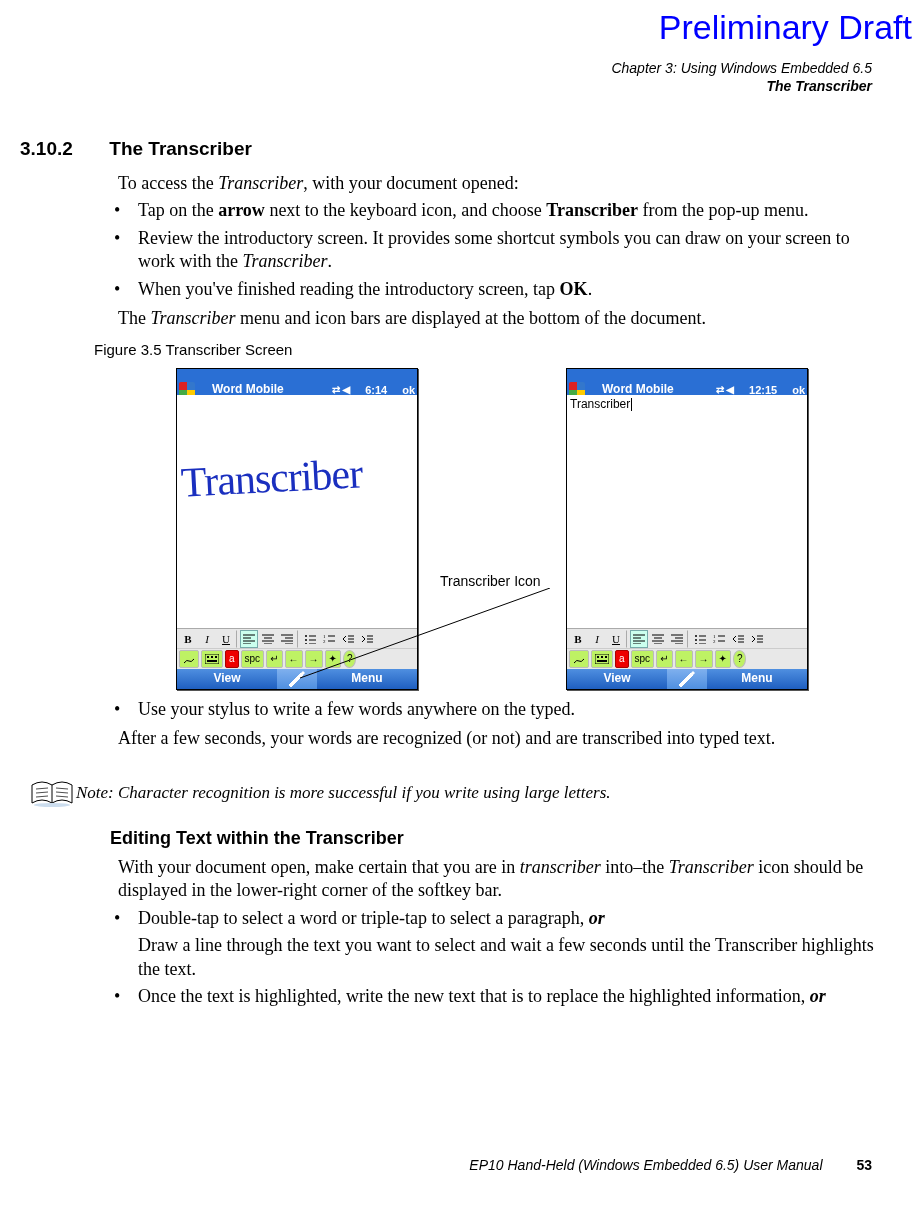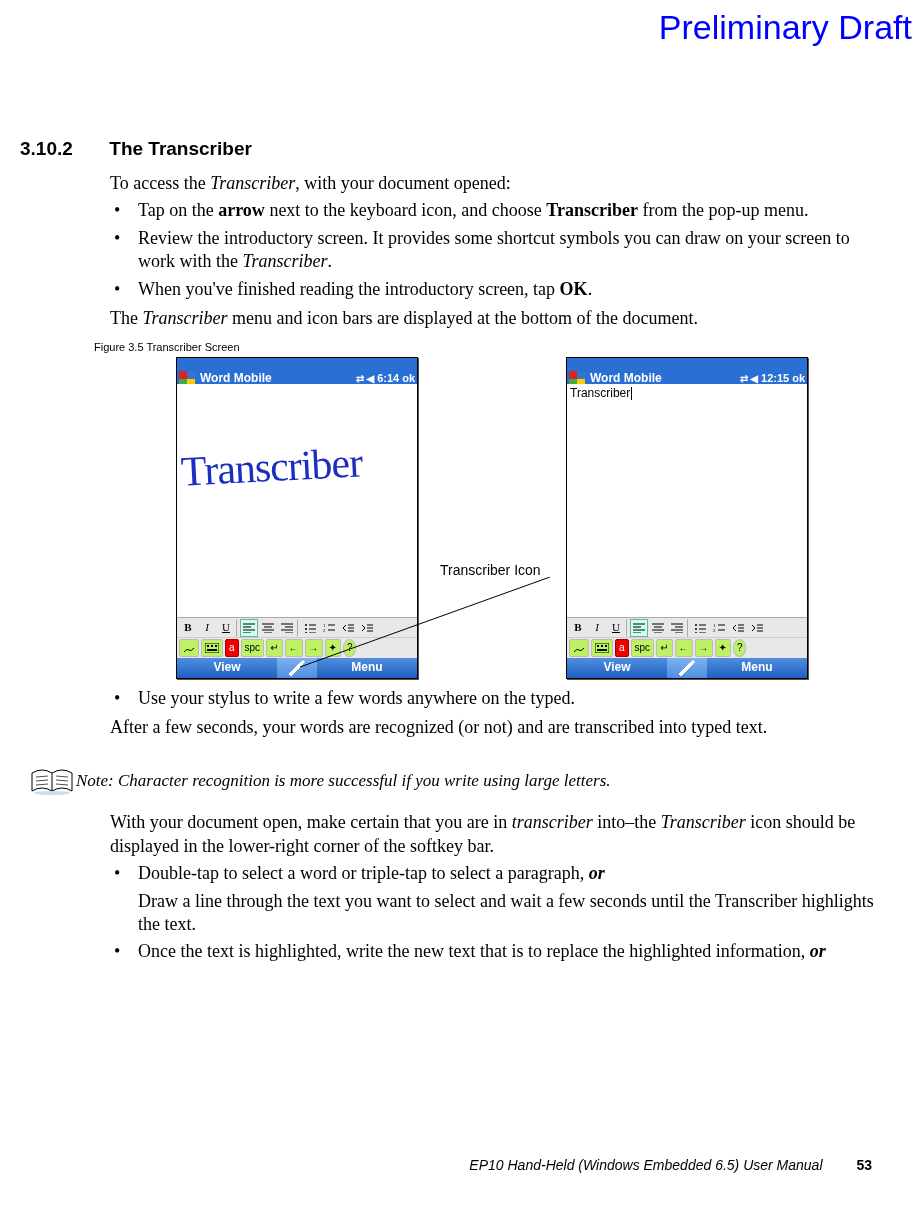--- a/index.html
+++ b/index.html
@@ -51,28 +51,28 @@
     width: 84px;
   }
   .body {
     position: absolute;
     top: 168px;
     left: 110px;
     right: 28px;
     font-size: 18px;
     line-height: 1.3;
   }
-  .body p { margin: 4px 0 4px 0; }
+  .body p { margin: 4px 0 4px 8px; }
   ul.bullets { list-style: none; padding: 0; margin: 4px 0 6px 0; }
   ul.bullets li { position: relative; padding-left: 28px; margin: 4px 0; }
   ul.bullets li::before { content: "•"; position: absolute; left: 4px; top: 0; }
   .fig-caption {
     font-family: Arial, Helvetica, sans-serif;
-    font-size: 11px;
-    margin: 10px 0 2px -16px;
+    font-size: 15px;
+    margin: 10px 0 8px -16px;
   }
   .figure-area {
     position: relative;
     height: 326px;
     margin: 2px 0 4px 0;
   }
   .device {
     position: absolute;
     width: 240px;
     height: 320px;
@@ -85,21 +85,21 @@
   .titlebar {
     height: 34px;
     background: #2a6fd4;
     color: #fff;
     font-family: "Segoe UI", Tahoma, sans-serif;
     font-weight: bold;
     font-size: 12px;
     display: flex;
     align-items: center;
     padding: 4px 2px;
-    gap: 3px;
+    gap: 15px;
   }
   .winflag {
     width: 16px; height: 16px;
     display: inline-block;
     background:
       linear-gradient(#d22 0 50%, #4a4 50% 100%) left/50% 100% no-repeat,
       linear-gradient(#37c 0 50%, #fc0 50% 100%) right/50% 100% no-repeat;
     border-radius: 2px;
   }
   .tb-title { flex: 1; margin-left: 2px; }
@@ -228,20 +228,24 @@
   }
   em.it { font-style: italic; }
   strong.b { font-weight: bold; font-style: normal; }
 </style>
 </head>
 <body>
 
 <div class="page">
   <div class="prelim">Preliminary Draft</div>
 
+  <div class="header-right">
+    <div>Chapter 3: Using Windows Embedded 6.5</div>
+    <div style="font-weight:bold;">The Transcriber</div>
+  </div>
 
   <div class="section-heading">
     <span class="section-number">3.10.2</span>
     <span>The Transcriber</span>
   </div>
 
   <div class="body">
 
     <p>
       <span>To access the </span><em class="it">Transcriber</em><span>, with your document opened:</span>
@@ -510,20 +514,21 @@
       <svg class="note-icon" viewBox="0 0 44 30">
         <path d="M2 6 Q12 0 22 6 Q32 0 42 6 L42 24 Q32 18 22 24 Q12 18 2 24 Z" fill="#fff" stroke="#000" stroke-width="1"></path>
         <path d="M22 6 L22 24" stroke="#000" stroke-width="1"></path>
         <path d="M6 10 L18 9 M6 14 L18 13 M6 18 L18 17" stroke="#000" stroke-width="0.7"></path>
         <path d="M26 9 L38 10 M26 13 L38 14 M26 17 L38 18" stroke="#000" stroke-width="0.7"></path>
         <ellipse cx="22" cy="26" rx="18" ry="2" fill="#cde" stroke="none"></ellipse>
       </svg>
       <div class="note-text">Note: Character recognition is more successful if you write using large letters.</div>
     </div>
 
+    <div class="subheading">Editing Text within the Transcriber</div>
 
     <p>
       <span>With your document open, make certain that you are in </span><em class="it">transcriber</em><span> into–the </span><em class="it">Transcriber</em><span> icon should be displayed in the lower-right corner of the softkey bar.</span>
     </p>
 
     <ul class="bullets">
       <li>
         <span>Double-tap to select a word or triple-tap to select a paragraph, </span><strong class="b"><em class="it">or</em></strong>
         <div style="margin-top:4px;">Draw a line through the text you want to select and wait a few seconds until the Transcriber highlights the text.</div>
       </li>

